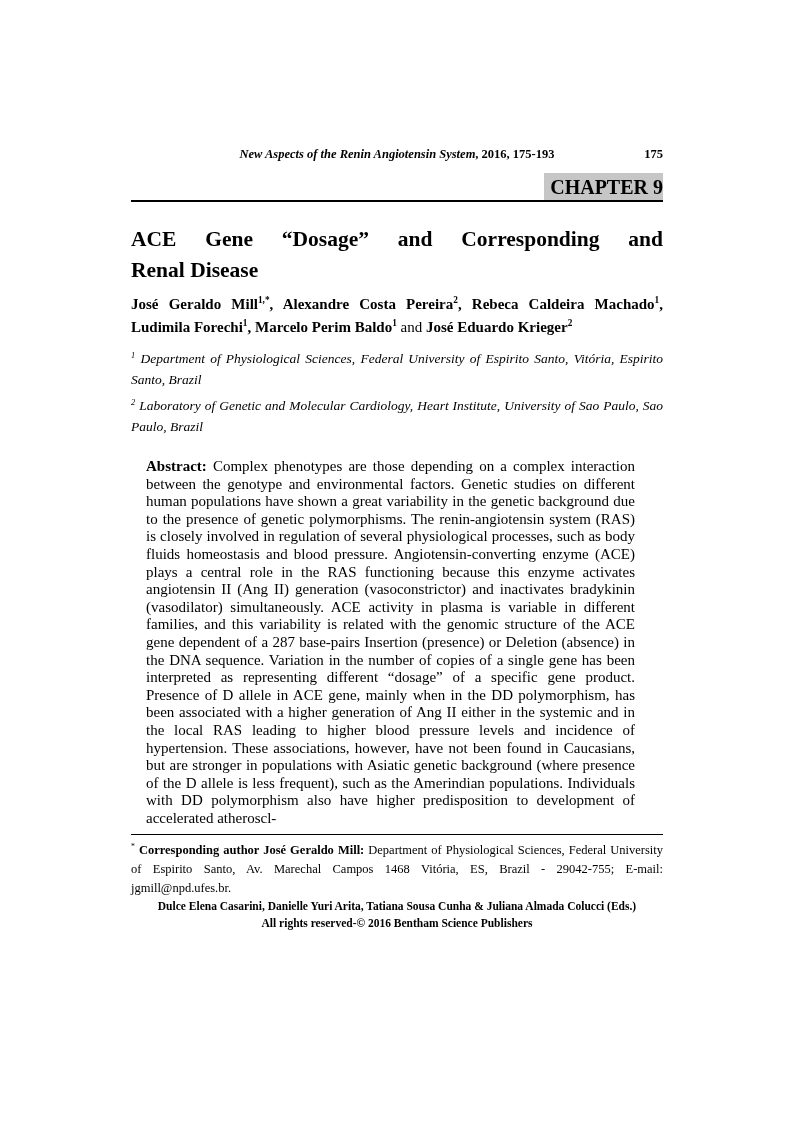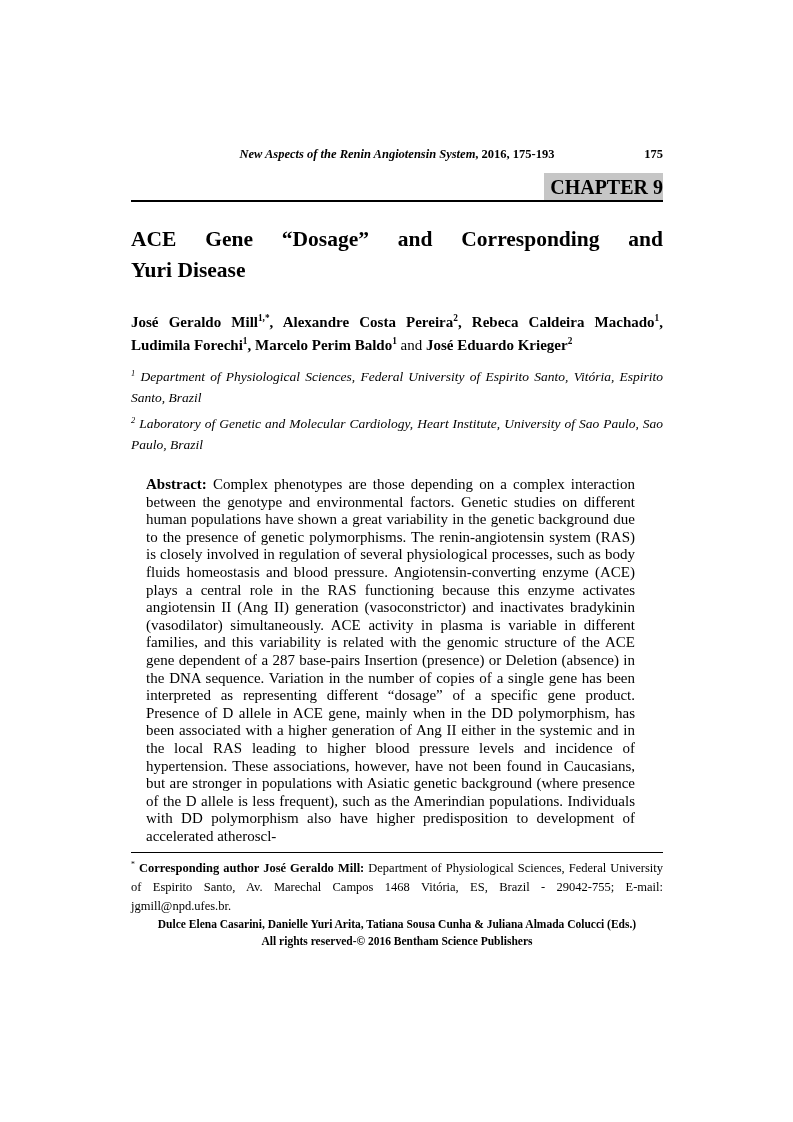--- a/index.html
+++ b/index.html
@@ -43,21 +43,21 @@
   .chapter-title{
     margin-top:22px;
     font-size:21.5px;
     font-weight:bold;
     line-height:31px;
   }
   .title-line1{display:block;text-align:justify;text-align-last:justify;}
   .title-line2{display:block;}
   
   .authors-line{
-    margin-top:25px;
+    margin-top:7px;
     font-size:15px;
     line-height:23px;
     text-align:justify;
   }
   
   .affiliation{
     font-style:italic;
     font-size:13.5px;
     line-height:20.5px;
     text-align:justify;
@@ -102,21 +102,21 @@
       <span class="rh-text"><span style="font-weight: bold; font-style: italic;">New Aspects of the Renin Angiotensin System</span><span style="font-weight: bold;">, 2016, 175-193</span></span>
       <span class="rh-page">175</span>
     </div>
 
     <div class="chapter-row">
       <div class="chapter-badge" style="background-color: rgb(198, 198, 198);">CHAPTER 9</div>
     </div>
 
     <h1 class="chapter-title" style="margin-bottom:0;">
       <span class="title-line1">ACE Gene “Dosage” and Corresponding and</span>
-      <span class="title-line2">Yuri Disease</span>
+      <span class="title-line2">Renal Disease</span>
     </h1>
 
     <p class="authors-line" style="margin-bottom:0;"><span style="font-weight: bold;">José Geraldo Mill</span><sup style="font-weight: bold;">1,*</sup><span style="font-weight: bold;">, Alexandre Costa Pereira</span><sup style="font-weight: bold;">2</sup><span style="font-weight: bold;">, Rebeca Caldeira Machado</span><sup style="font-weight: bold;">1</sup><span style="font-weight: bold;">, Ludimila Forechi</span><sup style="font-weight: bold;">1</sup><span style="font-weight: bold;">, Marcelo Perim Baldo</span><sup style="font-weight: bold;">1</sup><span> and </span><span style="font-weight: bold;">José Eduardo Krieger</span><sup style="font-weight: bold;">2</sup></p>
 
     <p class="affiliation first" style="margin-bottom:0;"><sup>1</sup><span> Department of Physiological Sciences, Federal University of Espirito Santo, Vitória, Espirito Santo, Brazil</span></p>
     <p class="affiliation" style="margin-bottom:0;"><sup>2</sup><span> Laboratory of Genetic and Molecular Cardiology, Heart Institute, University of Sao Paulo, Sao Paulo, Brazil</span></p>
 
     <p class="abstract-paragraph" style="margin-bottom:0;"><span style="font-weight: bold;">Abstract:</span><span> Complex phenotypes are those depending on a complex interaction between the genotype and environmental factors. Genetic studies on different human populations have shown a great variability in the genetic background due to the presence of genetic polymorphisms. The renin-angiotensin system (RAS) is closely involved in regulation of several physiological processes, such as body fluids homeostasis and blood pressure. Angiotensin-converting enzyme (ACE) plays a central role in the RAS functioning because this enzyme activates angiotensin II (Ang II) generation (vasoconstrictor) and inactivates bradykinin (vasodilator) simultaneously. ACE activity in plasma is variable in different families, and this variability is related with the genomic structure of the ACE gene dependent of a 287 base-pairs Insertion (presence) or Deletion (absence) in the DNA sequence. Variation in the number of copies of a single gene has been interpreted as representing different “dosage” of a specific gene product. Presence of D allele in ACE gene, mainly when in the DD polymorphism, has been associated with a higher generation of Ang II either in the systemic and in the local RAS leading to higher blood pressure levels and incidence of hypertension. These associations, however, have not been found in Caucasians, but are stronger in populations with Asiatic genetic background (where presence of the D allele is less frequent), such as the Amerindian populations. Individuals with DD polymorphism also have higher predisposition to development of accelerated atheroscl-</span></p>
 
     <div class="footnote-rule"></div>

